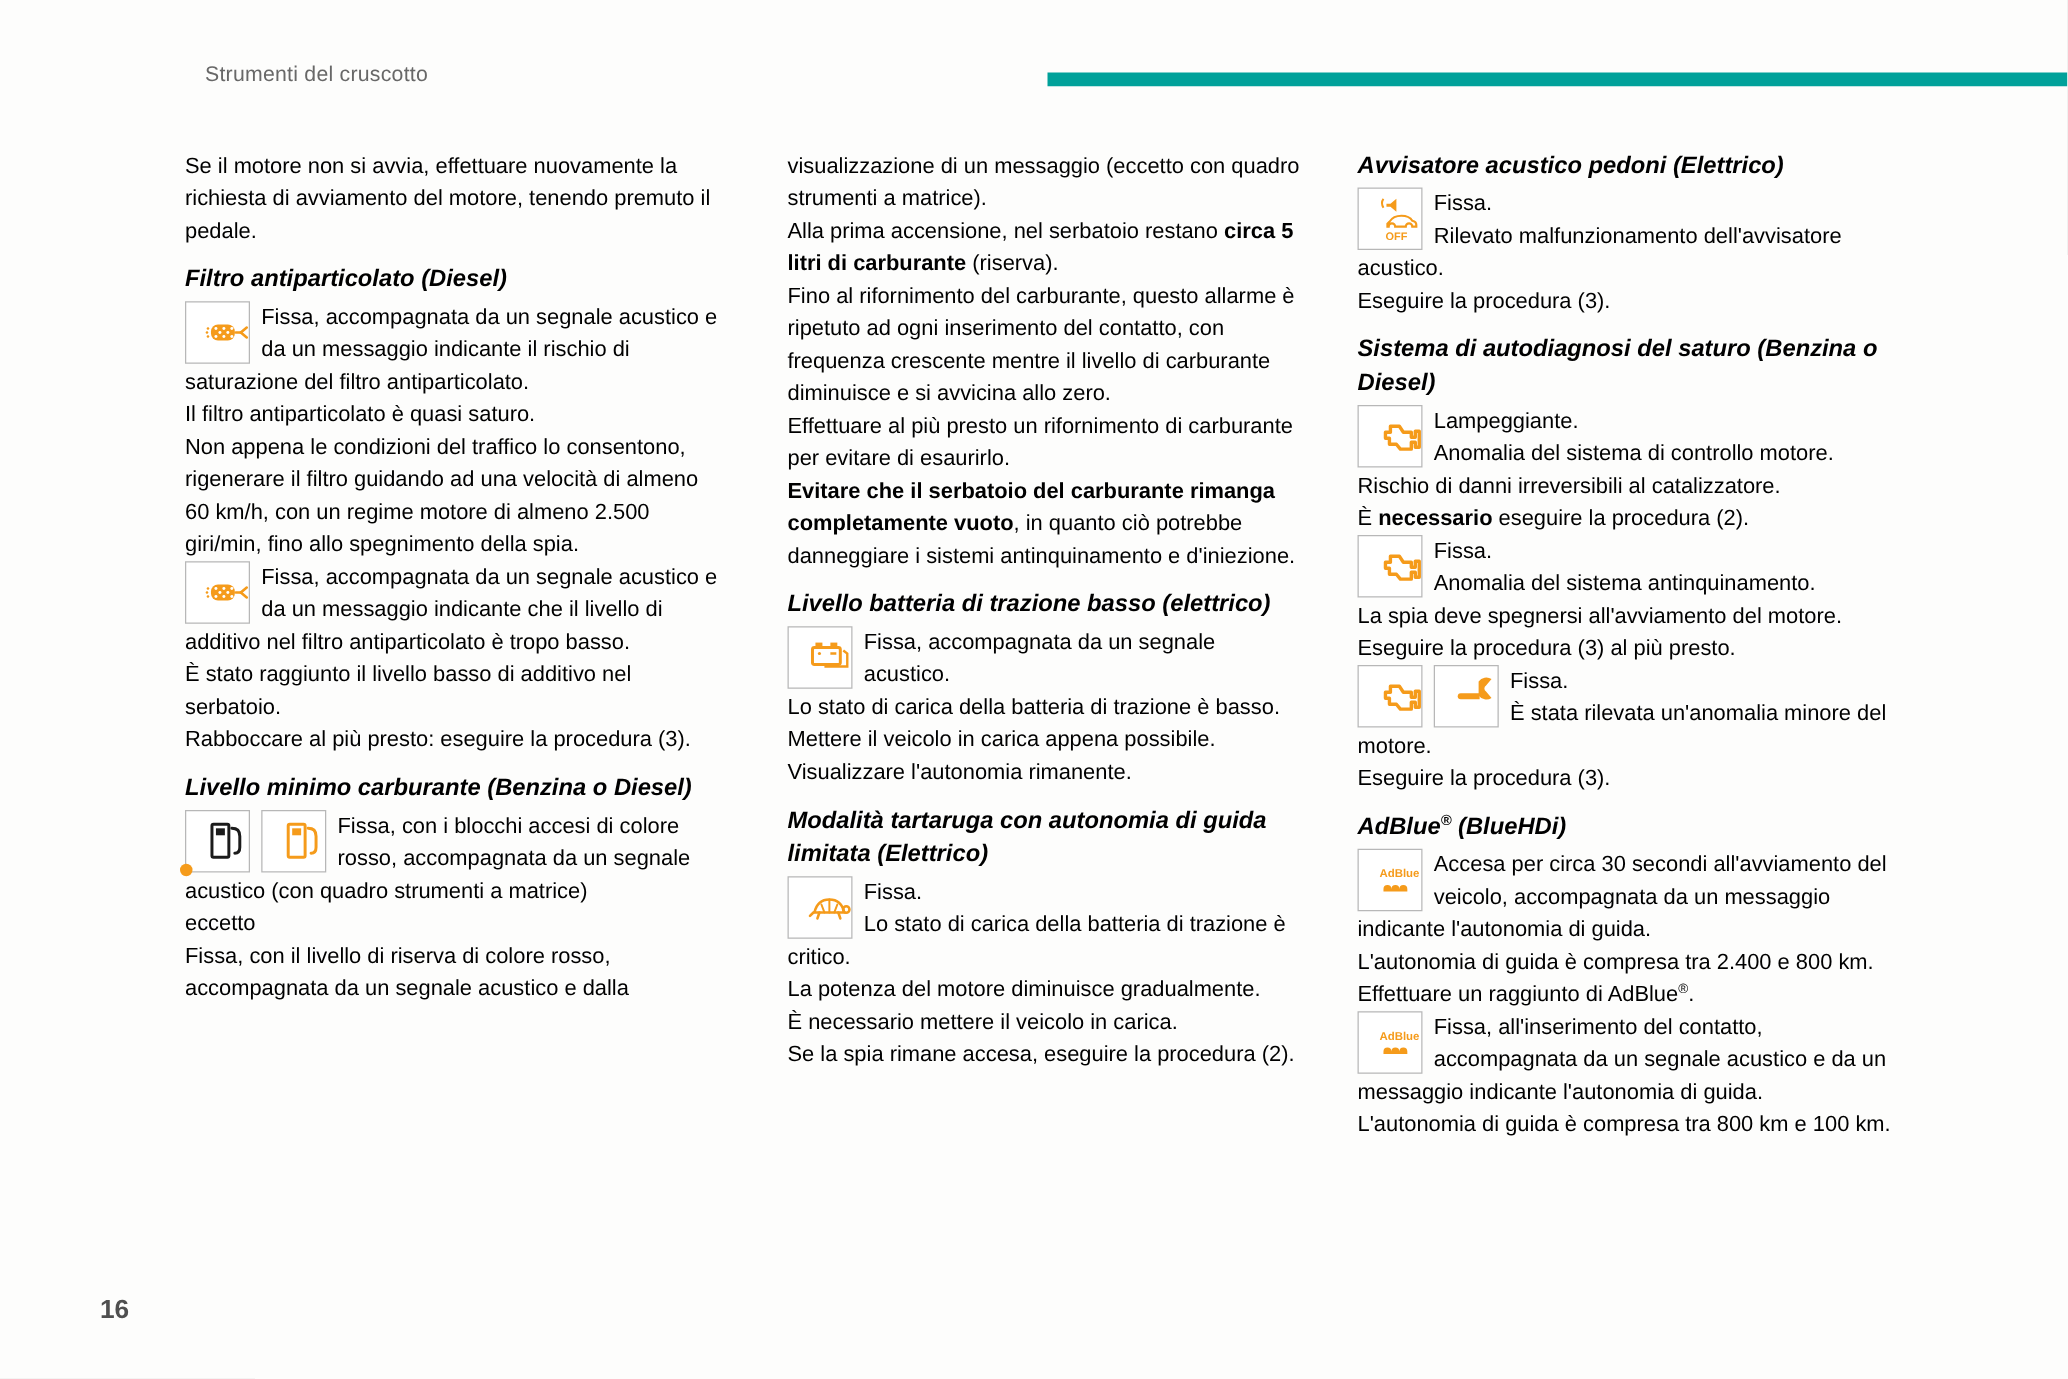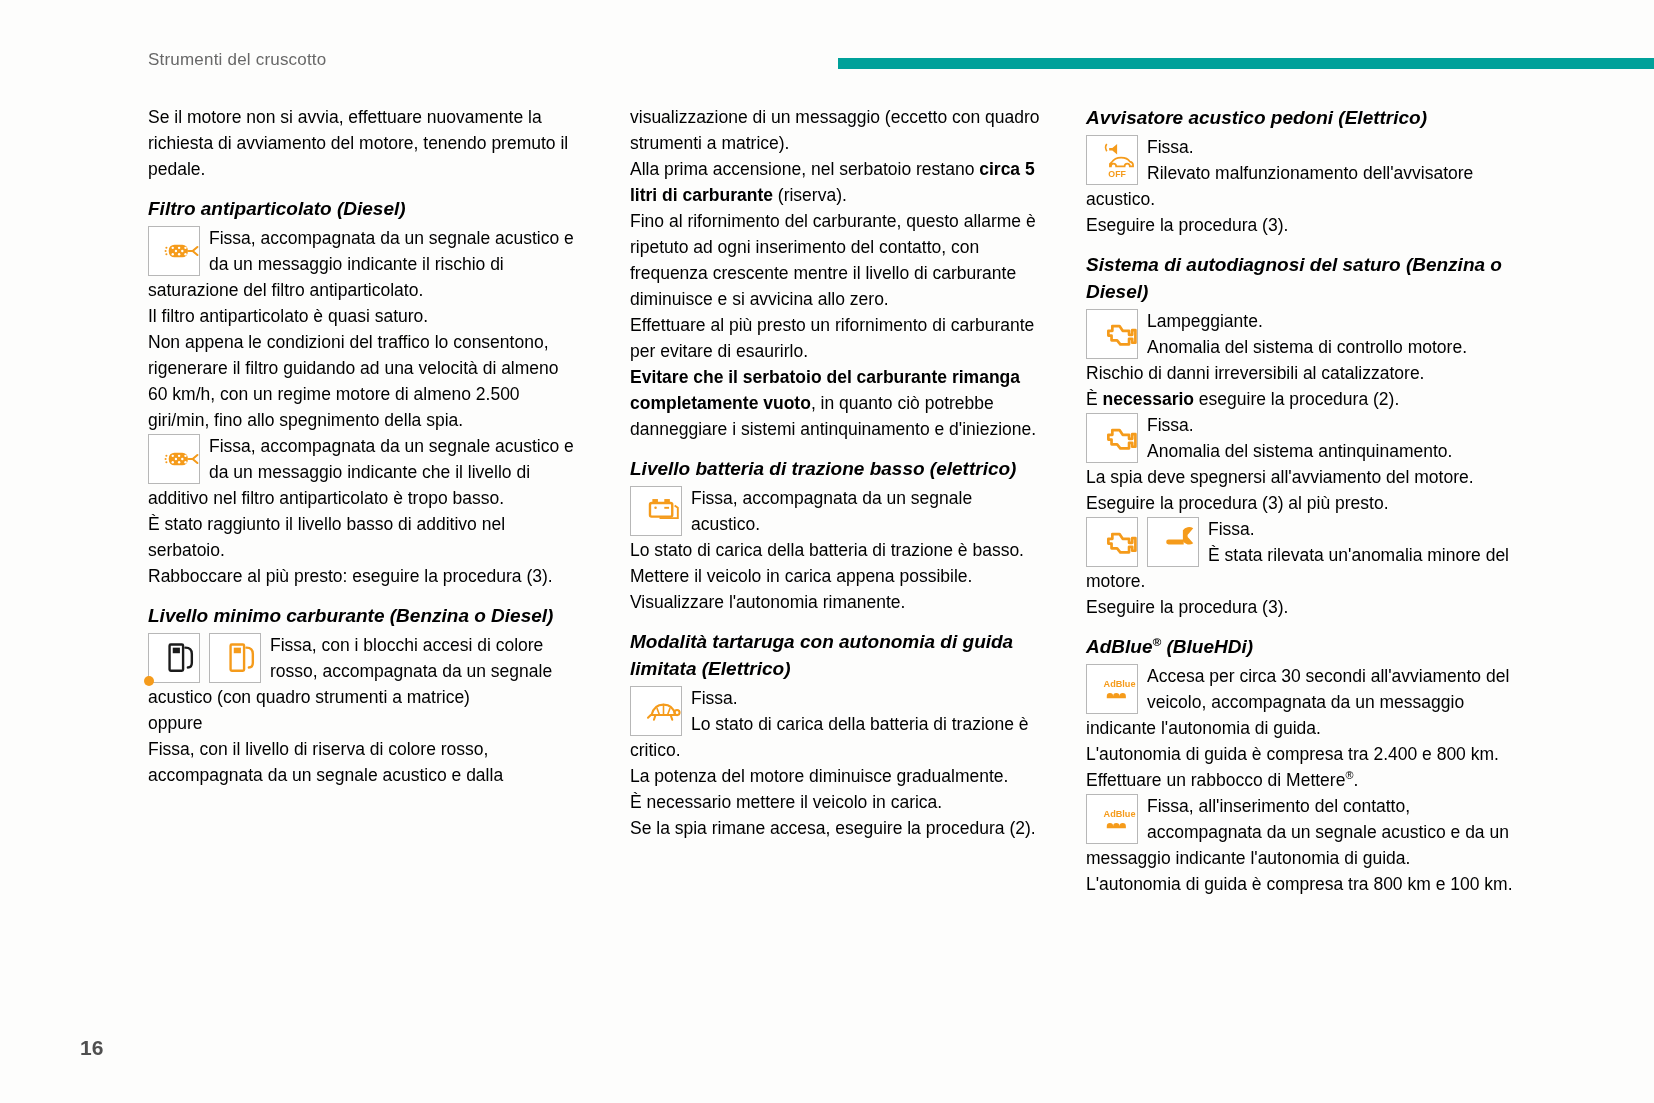--- a/index.html
+++ b/index.html
@@ -1,38 +1,38 @@
 <!DOCTYPE html>
 <html><head>
 <meta charset="utf-8">
 <style>
   html,body{margin:0;padding:0;background:#e8e8e8;}
   .page{
     position:relative;width:1654px;height:1103px;background:#fdfdfc;
     font-family:"Liberation Sans",sans-serif;color:#000;overflow:hidden;
   }
   .header-title{
-    position:absolute;left:148px;top:50px;font-size:17px;color:#686868;
+    position:absolute;left:164px;top:50px;font-size:17px;color:#686868;
     letter-spacing:.2px;
   }
   .accent-bar{
     position:absolute;left:838px;right:0;top:58px;height:11px;background:#00a19a;
   }
   .pageno{
     position:absolute;left:80px;top:1036px;font-size:21px;font-weight:bold;color:#4f4f4f;
   }
   .col{position:absolute;top:104px;font-size:17.5px;line-height:26px;}
   .col1{left:148px;width:428px;}
   .col2{left:630px;width:414px;}
   .col3{left:1086px;width:428px;}
   .col p{margin:0;}
   .col h3{
     font-size:19px;line-height:27px;font-weight:bold;margin:13px 0 3px 0;font-style:italic;
   }
-  .col > :first-child{margin-top:0;}
+  .col > :first-child{margin-top:15px;}
   .iconbox{
     float:left;width:52px;height:50px;margin:1px 9px 0 0;
     border:1px solid #b7b7b7;background:#fff;box-sizing:border-box;
     display:flex;align-items:center;justify-content:center;position:relative;padding-left:15px;
   }
   .iconbox svg{width:40px;height:40px;display:block;}
   .icon-orange{color:#f59b1b;}
   .icon-black{color:#1b1b1b;}
   .fuel-dot{
     position:absolute;left:-5px;bottom:-4px;width:10px;height:10px;border-radius:50%;
@@ -126,21 +126,21 @@
       </span>
       <span class="iconbox icon-orange">
         <svg viewBox="0 0 44 44" fill="none" stroke="currentColor" stroke-width="3">
           <rect x="7" y="5" width="17" height="33" rx="1.5"></rect>
           <rect x="11" y="9" width="9" height="7" fill="currentColor" stroke="none"></rect>
           <path d="M27 9 q8 0 8 8 v11 q0 6 -5 6" stroke-linecap="round"></path>
         </svg>
       </span>
       <span>Fissa, con i blocchi accesi di colore rosso, accompagnata da un segnale acustico (con quadro strumenti a matrice)</span>
     </p>
-    <p class="clr">oppure</p>
+    <p class="clr">eccetto</p>
     <p>Fissa, con il livello di riserva di colore rosso, accompagnata da un segnale acustico e dalla</p>
   </div>
 
   <div class="col col2">
     <p>visualizzazione di un messaggio (eccetto con quadro strumenti a matrice).</p>
     <p><span>Alla prima accensione, nel serbatoio restano </span><b>circa 5 litri di carburante</b><span> (riserva).</span></p>
     <p>Fino al rifornimento del carburante, questo allarme è ripetuto ad ogni inserimento del contatto, con frequenza crescente mentre il livello di carburante diminuisce e si avvicina allo zero.</p>
     <p>Effettuare al più presto un rifornimento di carburante per evitare di esaurirlo.</p>
     <p><b>Evitare che il serbatoio del carburante rimanga completamente vuoto</b><span>, in quanto ciò potrebbe danneggiare i sistemi antinquinamento e d'iniezione.</span></p>
 
@@ -250,21 +250,21 @@
     <p>
       <span class="iconbox icon-orange">
         <svg viewBox="0 0 44 44">
           <text x="2" y="19" font-size="11.5" font-weight="bold" fill="currentColor">AdBlue</text>
           <path d="M6 31 a4 4 0 0 1 8 0 a4 4 0 0 1 8 0 a4 4 0 0 1 8 0 v2.5 h-24 z" fill="currentColor"></path>
         </svg>
       </span>
       <span>Accesa per circa 30 secondi all'avviamento del veicolo, accompagnata da un messaggio indicante l'autonomia di guida.</span>
     </p>
     <p class="clr">L'autonomia di guida è compresa tra 2.400 e 800 km.</p>
-    <p><span>Effettuare un rabbocco di Mettere</span><sup>®</sup><span>.</span></p>
+    <p><span>Effettuare un raggiunto di AdBlue</span><sup>®</sup><span>.</span></p>
 
     <p>
       <span class="iconbox icon-orange">
         <svg viewBox="0 0 44 44">
           <text x="2" y="19" font-size="11.5" font-weight="bold" fill="currentColor">AdBlue</text>
           <path d="M6 31 a4 4 0 0 1 8 0 a4 4 0 0 1 8 0 a4 4 0 0 1 8 0 v2.5 h-24 z" fill="currentColor"></path>
         </svg>
       </span>
       <span>Fissa, all'inserimento del contatto, accompagnata da un segnale acustico e da un messaggio indicante l'autonomia di guida.</span>
     </p>

